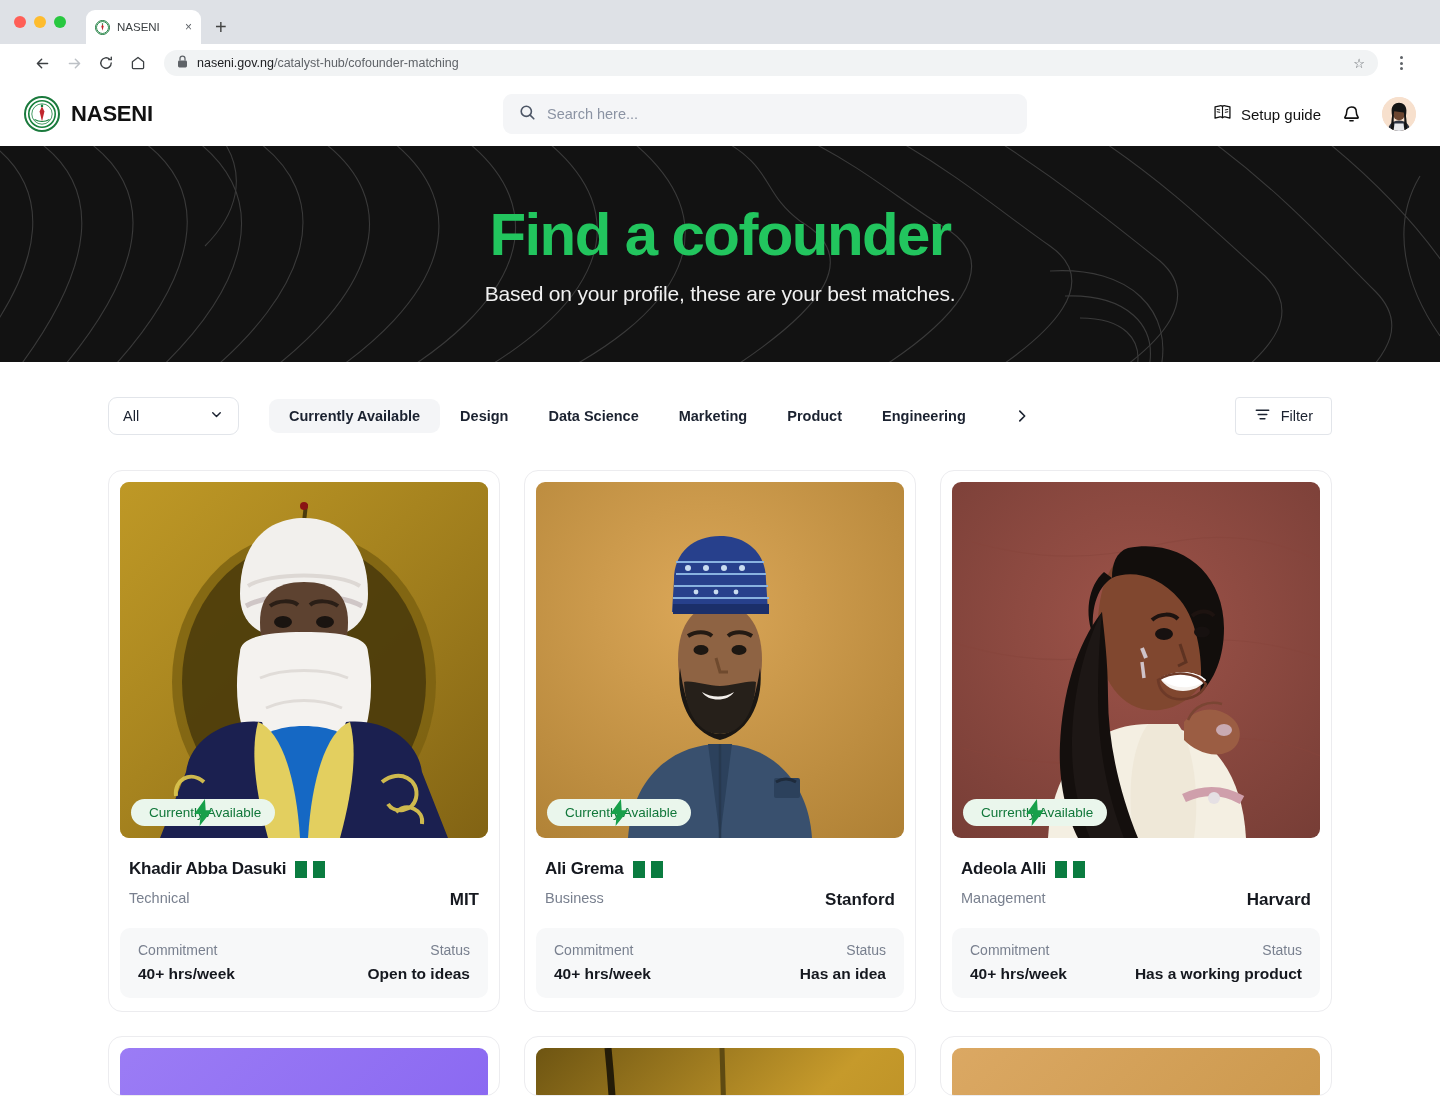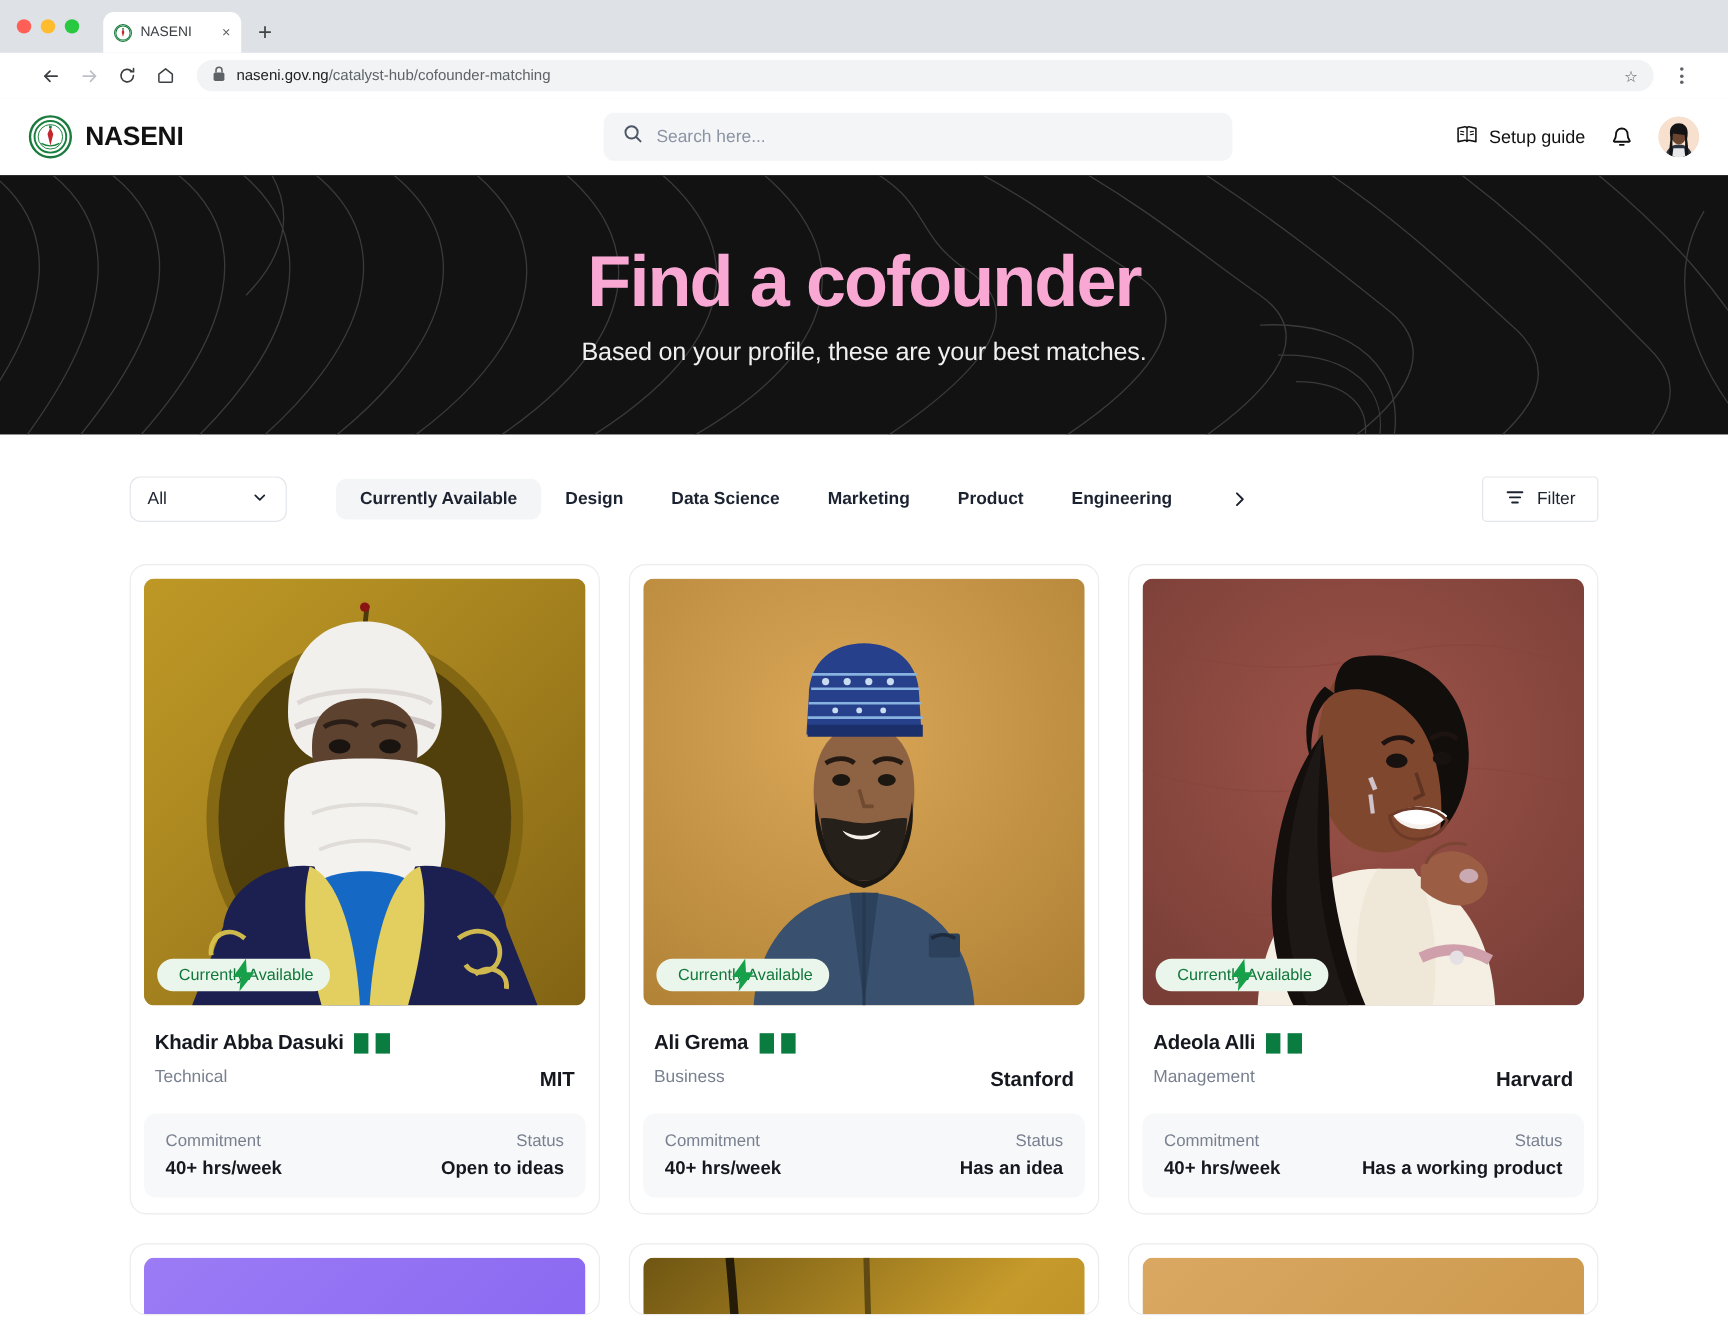--- a/index.html
+++ b/index.html
@@ -77,32 +77,32 @@
   }
   .avatar svg { display:block; }
 
   
   .hero {
     height:216px; background:#121212; position:relative; overflow:hidden;
     display:flex; flex-direction:column; align-items:center; justify-content:center;
   }
   .hero-bg { position:absolute; inset:0; width:100%; height:100%; }
   .hero-title {
-    position:relative; font-size:60px; font-weight:800; color:#f9a8d4;
+    position:relative; font-size:60px; font-weight:800; color:#22c55e;
     letter-spacing:-1.6px; line-height:1.05;
   }
   .hero-sub {
     position:relative; margin-top:16px; font-size:21px; color:#f0f0f0;
     font-weight:400; letter-spacing:-0.2px;
   }
 
   
   .filterbar {
     height:108px; display:flex; align-items:center;
-    padding:16px 108px; gap:11px;
+    padding:16px 108px; gap:0;
   }
   .select-all {
     width:131px; height:38px; border:1px solid #e2e5ea; border-radius:9px;
     display:flex; align-items:center; justify-content:space-between;
     padding:0 14px; font-size:14.5px; color:#1b2230; cursor:pointer; font-weight:500;
     flex-shrink:0;
   }
   .chips { display:flex; align-items:center; margin-left:30px; gap:0; }
   .chip {
     padding:9px 20px; border-radius:9px; font-size:14.5px; font-weight:700;

